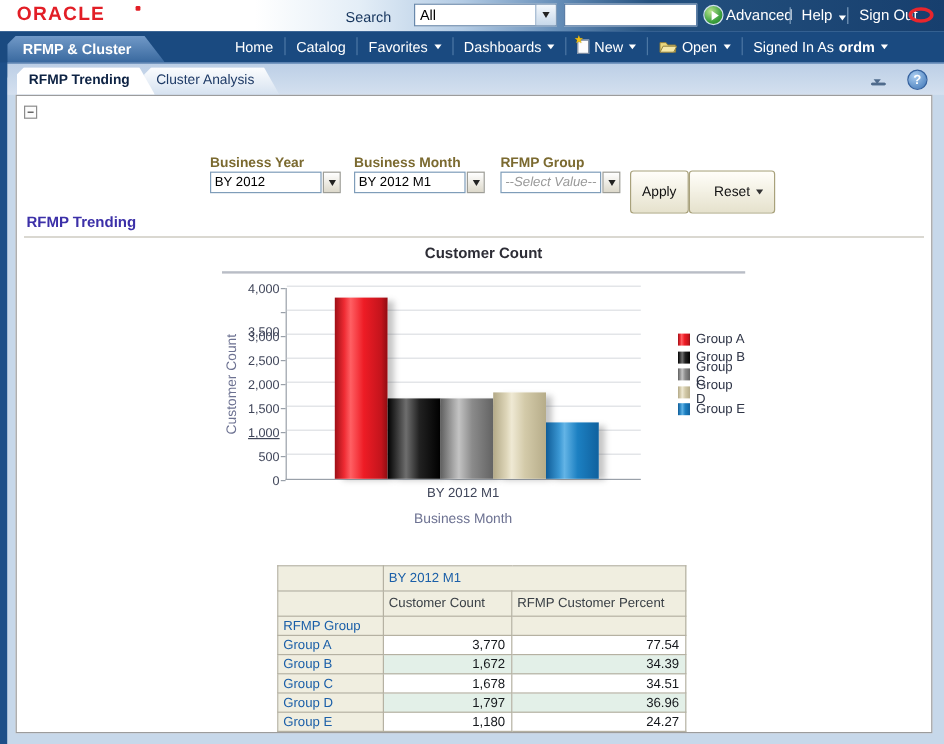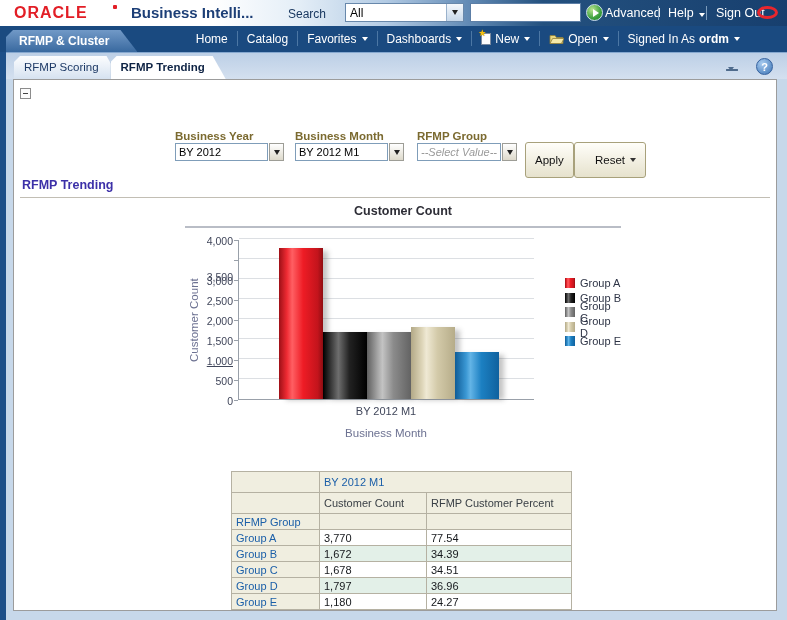--- a/index.html
+++ b/index.html
@@ -100,32 +100,31 @@
 
   
   .pivot { position:absolute; left:217px; top:391px; border-collapse:collapse; border:1px solid #7b796c; }
   .pivot td { border:1px solid #b5b1a2; font-size:11px; padding:0 4px; }
   .pivot .hdrcell { background:#f0eee0; color:#3a4046; }
   .pivot .bluetext { color:#1b5fa8; }
   .pivot tr.r1 td, .pivot tr.r2 td { height:21px; }
   .pivot tr.r3 td { height:16px; }
   .pivot tr.datarow td { height:16px; }
   .pivot .rowlabel { background:#f0eee0; color:#1b5fa8; cursor:pointer; }
-  .pivot .val { text-align:left; padding-right:5px; color:#15181c; background:#fff;margin-left:16px; }
+  .pivot .val { text-align:right; padding-right:5px; color:#15181c; background:#fff;margin-left:16px; }
   .pivot tr.alt .val { background:#e3f0e8; }
 </style>
 </head>
 <body>
 
 <div class="screen">
 
   <div class="brandbar">
     <div class="logo">ORACLE</div>
     <div class="logo-mark"></div>
-    <div class="product-title">Business Intelli...</div>
     <div class="search-label">Search</div>
     <div class="scope-select">
       <span class="scope-value">All</span>
       <span class="scope-btn">
           <span class="tri-down"></span>
         </span>
     </div>
     <input class="search-input" value="" style="">
     <div class="go-btn">
         <span class="tri-right"></span>
@@ -174,22 +173,22 @@
         <span class="user">
             <span>ordm</span>
             <span class="chev"></span>
           </span>
       </span>
     </div>
   </div>
 
   <div class="tabstrip">
     <div class="tabs">
-        <div class="tab" style="z-index: 8;">RFMP Scoring</div>
         <div class="tab active" style="z-index: 9;">RFMP Trending</div>
+        <div class="tab" style="z-index: 6;">Cluster Analysis</div>
       </div>
     <div class="opts-icon">
       <div class="bar"></div><div class="bar"></div><span class="chev"></span>
     </div>
     <div class="help-btn">?</div>
   </div>
 
   <div class="left-edge"></div>
 
   <div class="content">

